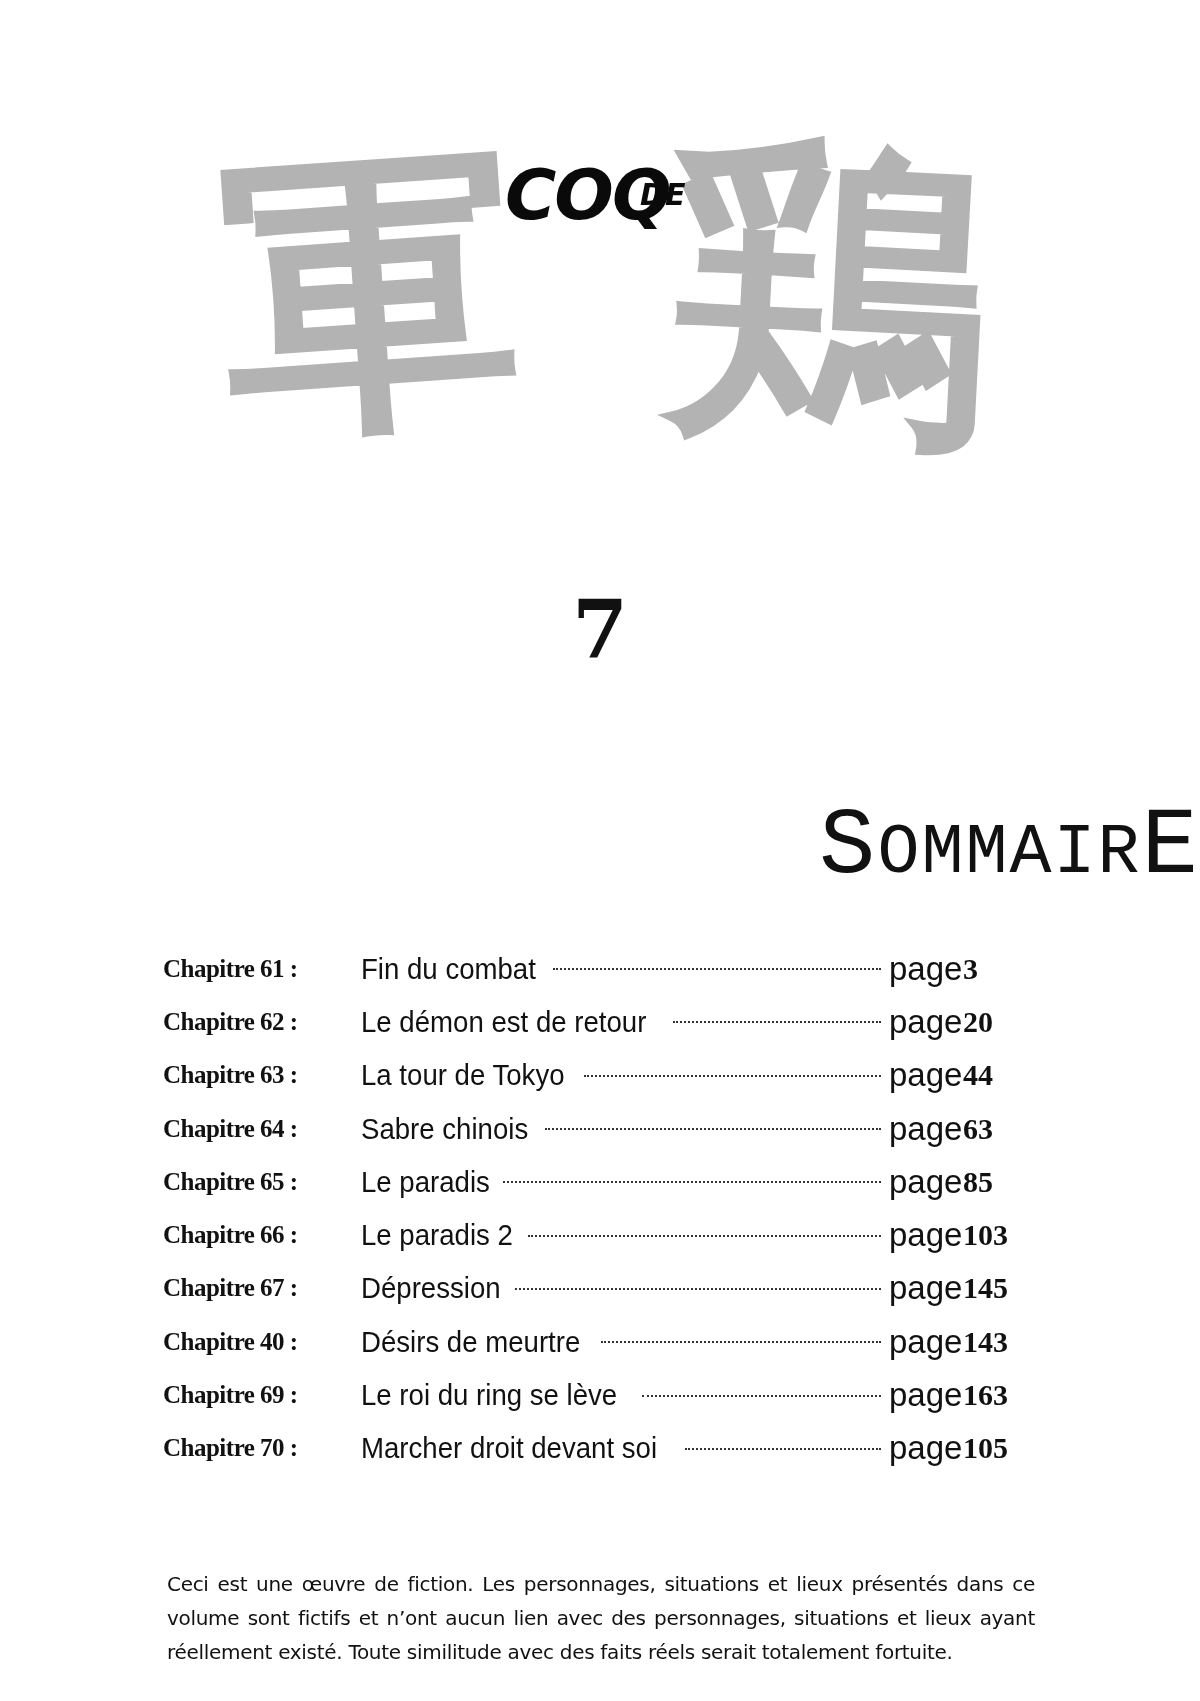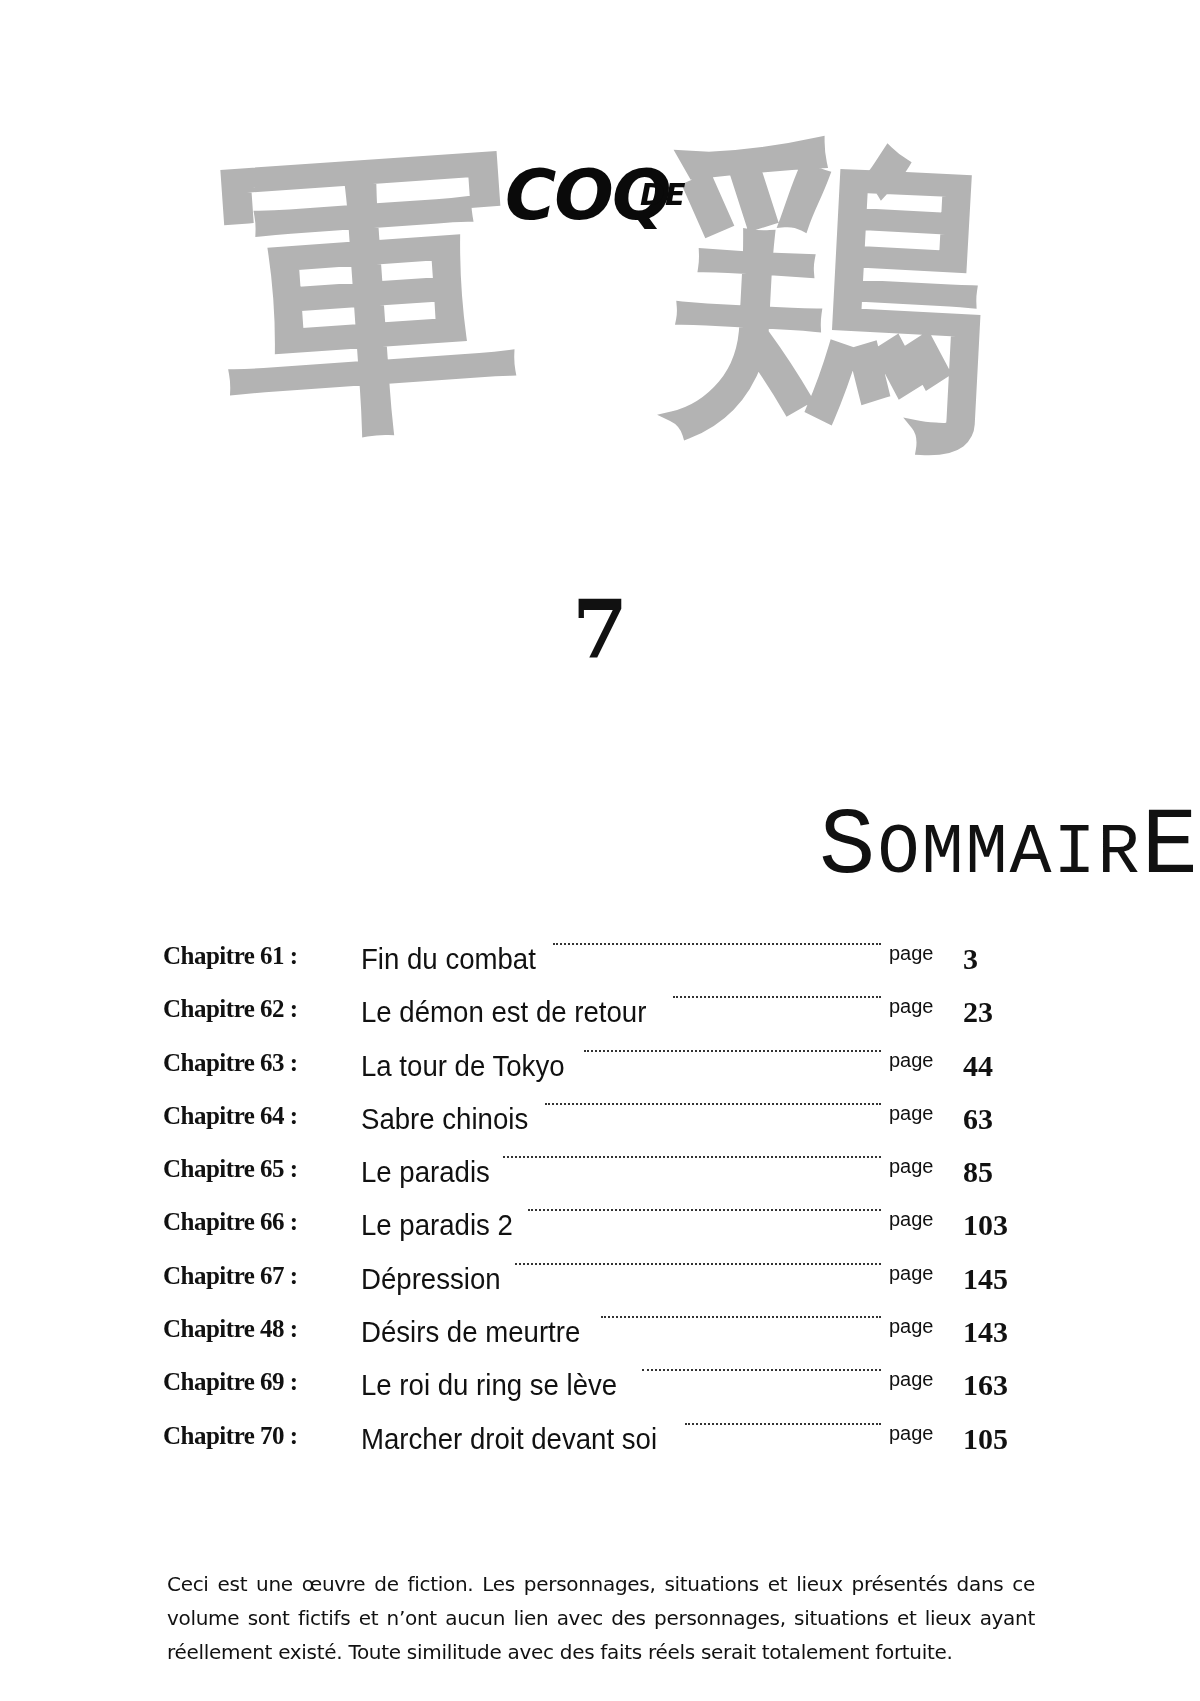--- a/index.html
+++ b/index.html
@@ -91,21 +91,21 @@
     .sommaire .big { font-size: 94px; }
     .sommaire .small { font-size: 70px; }
     .toc {
       position: absolute;
       left: 163px;
       top: 942px;
       width: 870px;
     }
     .toc-row {
       display: flex;
-      align-items: flex-start;
+      align-items: center;
       height: 53.3px;
       white-space: nowrap;
     }
     .ch-label {
       font-family: "Liberation Serif", serif;
       font-weight: bold;
       font-size: 25px;
       letter-spacing: -0.5px;
       width: 198px;
       flex: none;
@@ -118,21 +118,21 @@
       flex: none;
     }
     .leader {
       flex: 1;
       border-bottom: 2px dotted #333;
       margin: 0 8px 0 2px;
       height: 1px;
     }
     .page-word {
       font-family: "Liberation Sans", sans-serif;
-      font-size: 20px;
+      font-size: 33px;
       width: 74px;
       flex: none;
     }
     .page-num {
       font-family: "Liberation Serif", serif;
       font-weight: bold;
       font-size: 30px;
       width: 70px;
       flex: none;
     }
@@ -170,21 +170,21 @@
     <span class="ch-title">Fin du combat</span>
     <span class="leader"></span>
     <span class="page-word">page</span>
     <span class="page-num">3</span>
   </div>
   <div class="toc-row">
     <span class="ch-label">Chapitre 62 :</span>
     <span class="ch-title">Le démon est de retour</span>
     <span class="leader"></span>
     <span class="page-word">page</span>
-    <span class="page-num">23</span>
+    <span class="page-num">20</span>
   </div>
   <div class="toc-row">
     <span class="ch-label">Chapitre 63 :</span>
     <span class="ch-title">La tour de Tokyo</span>
     <span class="leader"></span>
     <span class="page-word">page</span>
     <span class="page-num">44</span>
   </div>
   <div class="toc-row">
     <span class="ch-label">Chapitre 64 :</span>
@@ -208,21 +208,21 @@
     <span class="page-num">103</span>
   </div>
   <div class="toc-row">
     <span class="ch-label">Chapitre 67 :</span>
     <span class="ch-title">Dépression</span>
     <span class="leader"></span>
     <span class="page-word">page</span>
     <span class="page-num">145</span>
   </div>
   <div class="toc-row">
-    <span class="ch-label">Chapitre 48 :</span>
+    <span class="ch-label">Chapitre 40 :</span>
     <span class="ch-title">Désirs de meurtre</span>
     <span class="leader"></span>
     <span class="page-word">page</span>
     <span class="page-num">143</span>
   </div>
   <div class="toc-row">
     <span class="ch-label">Chapitre 69 :</span>
     <span class="ch-title">Le roi du ring se lève</span>
     <span class="leader"></span>
     <span class="page-word">page</span>

